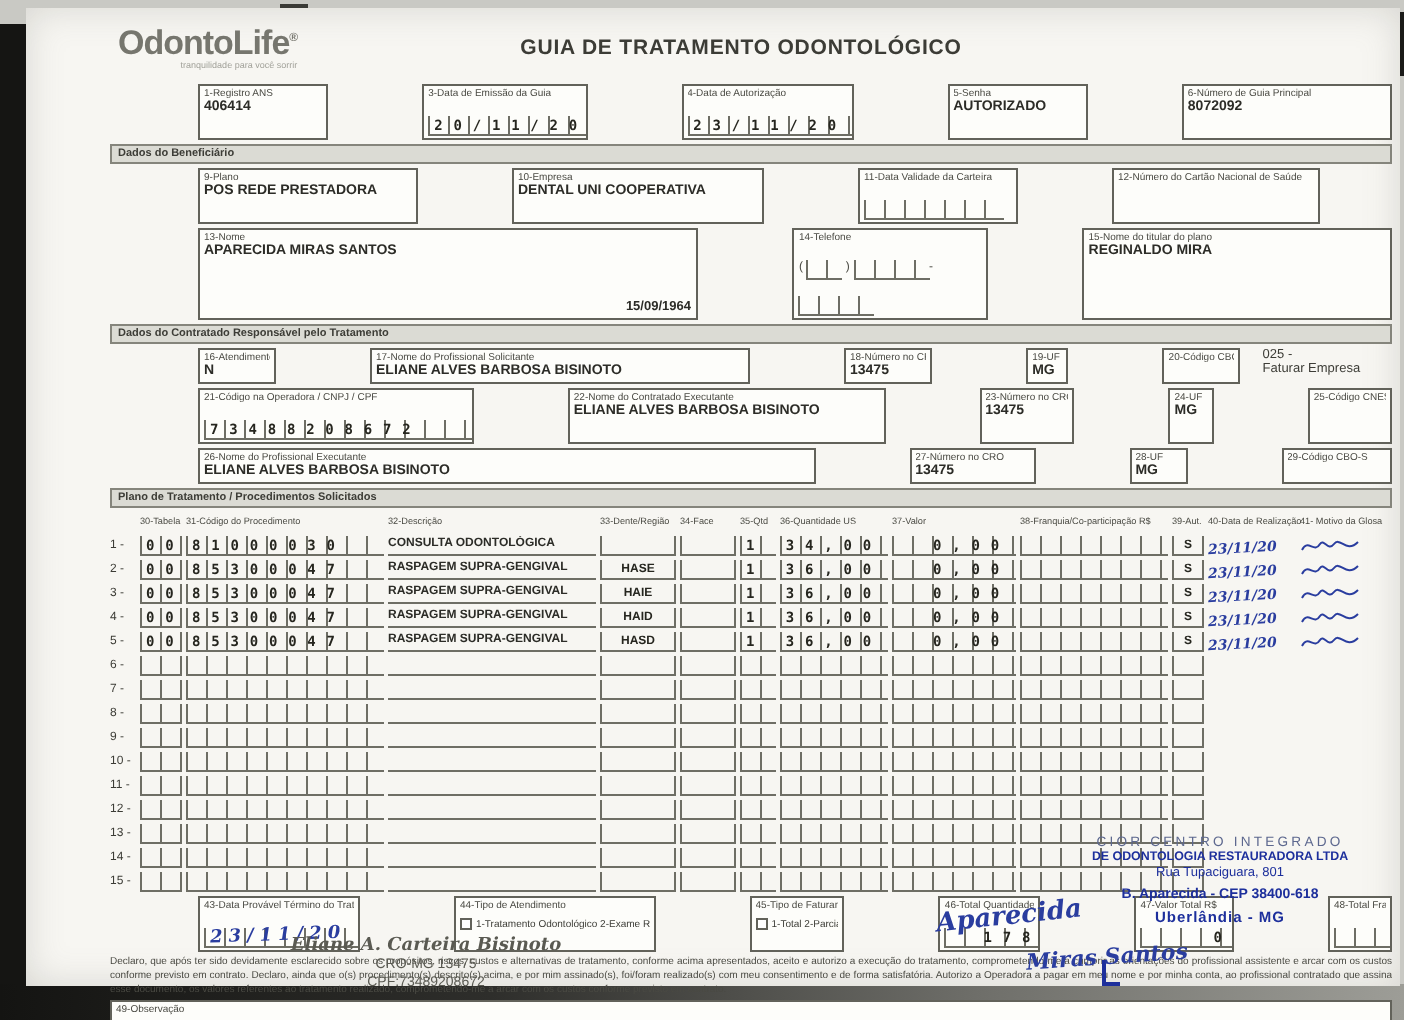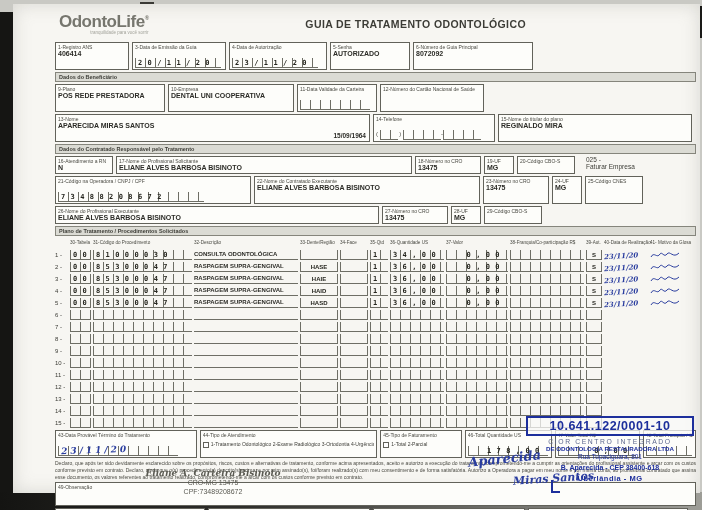--- a/index.html
+++ b/index.html
@@ -14,32 +14,32 @@
   .paper{position:absolute;left:13px;top:4px;width:687px;height:489px;background:#f7f6f2;
         box-shadow:inset 0 0 18px rgba(120,120,110,.25);}
   .form{position:absolute;left:42px;top:2px;width:641px;}
 
   
   .hdr{position:relative;height:36px;}
   .logo{position:absolute;left:4px;top:6px;}
   .logo-text{font-size:17px;font-weight:bold;color:#76766e;letter-spacing:-.5px;}
   .logo-reg{font-size:6px;vertical-align:super;color:#76766e;}
   .logo-tag{font-size:4.5px;color:#a2a29a;text-align:right;margin-top:-2px;}
-  .title{position:absolute;left:160px;right:170px;top:12px;text-align:right;
+  .title{position:absolute;left:160px;right:170px;top:12px;text-align:center;
         font-size:10.5px;font-weight:bold;color:#3c3c36;letter-spacing:.4px;white-space:nowrap;}
   .bcblock{position:absolute;right:0;top:2px;width:100px;text-align:center;}
   .bclabel{position:absolute;left:-16px;top:16px;font-size:5px;color:#88887f;}
   .bars{height:25px;width:88px;margin:0 auto;
         background:repeating-linear-gradient(90deg,#1c1c1a 0 2px,transparent 2px 3px,#1c1c1a 3px 4px,transparent 4px 6px,#1c1c1a 6px 9px,transparent 9px 11px);}
   .bcnum{font-size:9px;font-weight:bold;color:#3a3a35;margin-top:2px;}
   .bccap{font-size:7px;color:#4a4a44;letter-spacing:1.5px;}
 
   
   .frow{display:flex;gap:3px;margin-bottom:2px;}
-  .fieldbox{border:1px solid #62625a;background:#fdfdfa;padding:1px 2px 1px 2px;position:relative;overflow:hidden;}
+  .fieldbox{border:1px solid #62625a;background:#fdfdfa;padding:1px 2px 1px 2px;position:relative;overflow:hidden;margin-left:44px;}
   .flabel{display:block;font-size:5px;line-height:6px;color:#4a4a43;white-space:nowrap;overflow:hidden;}
   .fvalue{display:block;font-size:7px;line-height:8px;font-weight:bold;color:#2c2c27;white-space:nowrap;}
   .fdate-right{position:absolute;right:3px;bottom:2px;font-size:6.5px;font-weight:bold;color:#2c2c27;}
   .secbar{background:#dbdbd4;border:1px solid #85857c;font-size:5.5px;line-height:8px;
         color:#3d3d37;padding:0 3px;margin:1px 0 2px 0;font-weight:bold;}
 
   
   .comb{display:inline-block;position:relative;height:10px;border-bottom:1px solid #6e6e65;
         background:repeating-linear-gradient(90deg,#6e6e65 0 1px,transparent 1px 10px);vertical-align:bottom;}
   .cv{position:absolute;left:3px;bottom:0;font-style:normal;font-family:"DejaVu Sans Mono",monospace;
@@ -786,21 +786,20 @@
       </div>
     </div>
 
     <div class="dentist-stamp">
       <div class="ds-name">Eliane A. Carteira Bisinoto</div>
       <div class="ds-line">CRO-MG 13475</div>
       <div class="ds-line">CPF:73489208672</div>
     </div>
 
     <div class="clinic-stamp">
-      <div class="cnpj-box">10.641.122/0001-10</div>
       <div class="cs-l1">CIOR CENTRO INTEGRADO</div>
       <div class="cs-l2">DE ODONTOLOGIA RESTAURADORA LTDA</div>
       <div class="cs-l3">Rua Tupaciguara, 801</div>
       <div class="cs-l4">B. Aparecida - CEP 38400-618</div>
       <div class="cs-l5">Uberlândia - MG</div>
     </div>
     <div class="blue-L"></div>
 
     <span class="hw benef-sign1">Aparecida</span>
     <span class="hw benef-sign2">Miras Santos</span>

